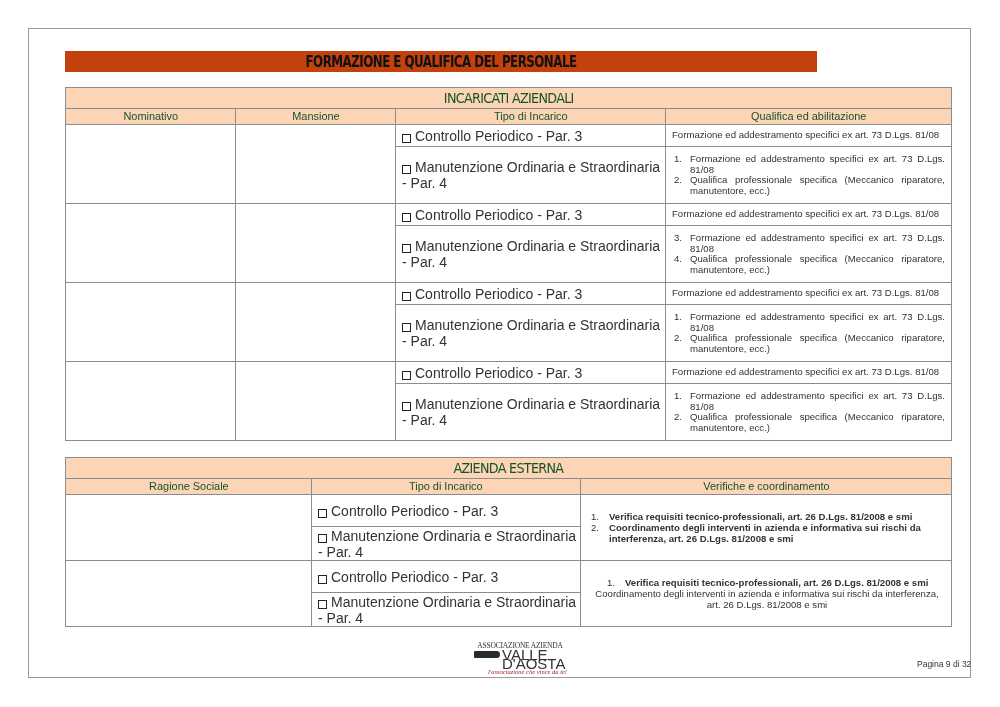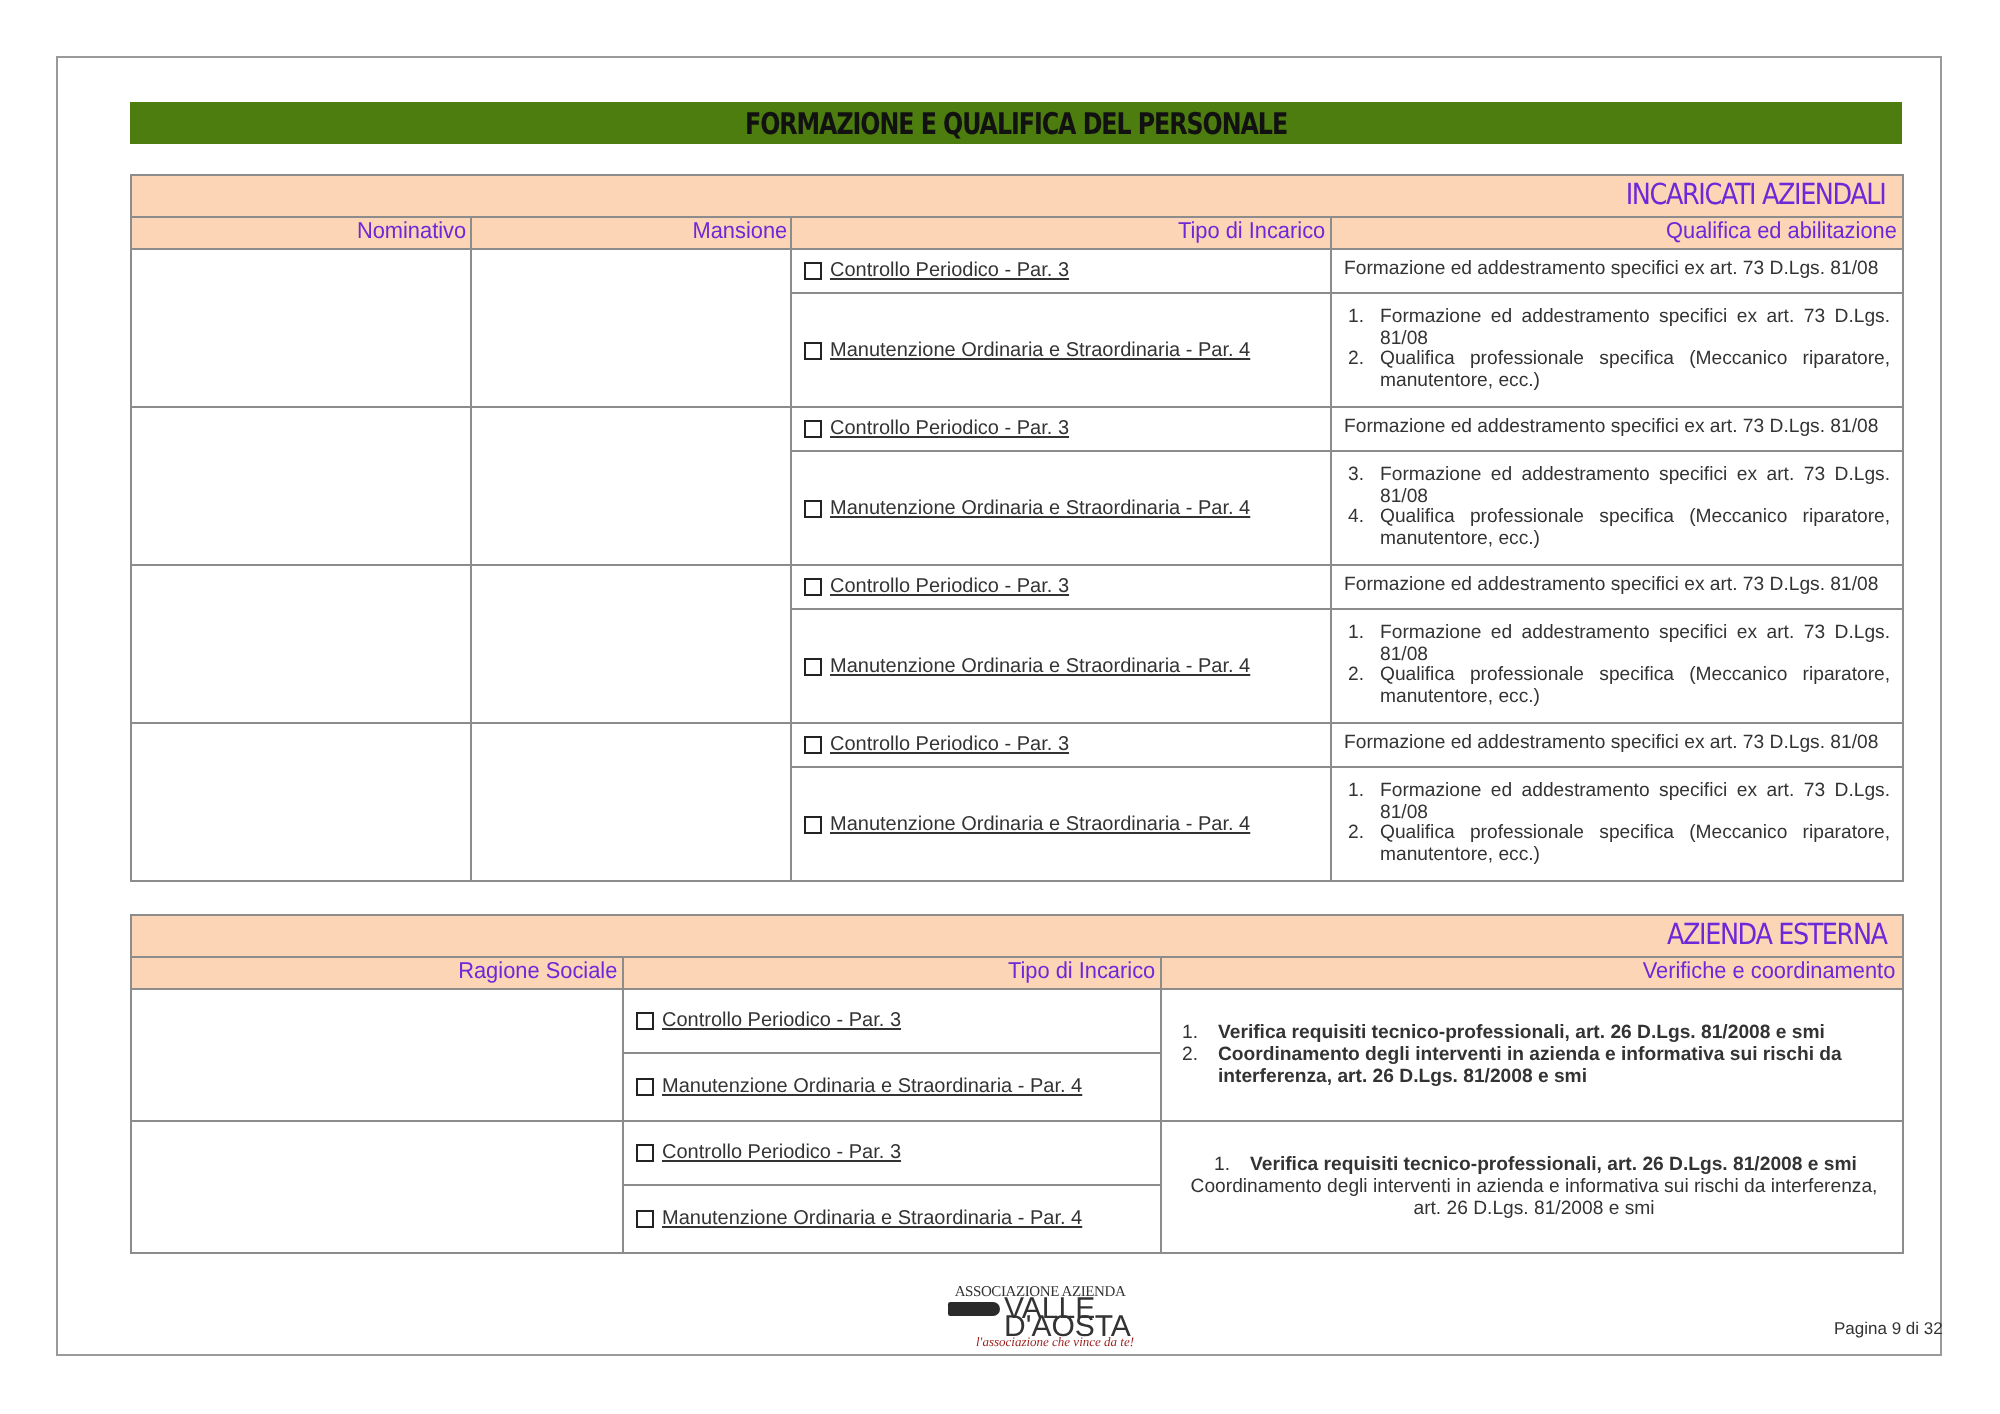--- a/index.html
+++ b/index.html
@@ -1,34 +1,34 @@
 <!DOCTYPE html>
 <html><head>
 <meta charset="utf-8">
 <style>
   html, body { margin: 0; padding: 0; background: #ffffff; }
   body { width: 1000px; height: 707px; position: relative; overflow: hidden;
          font-family: "Liberation Sans", "DejaVu Sans", sans-serif; color: #222; }
   .page { position: absolute; left: 28px; top: 28px; width: 943px; height: 650px;
           border: 1px solid #9a9a9a; box-sizing: border-box; background: #fff; }
-  .title-bar { position: absolute; left: 65px; top: 51px; width: 886px; height: 21px;
-               background: #4d7c0f; display: flex; align-items: center; justify-content: center; }
+  .title-bar { position: absolute; left: 65px; top: 51px; width: 752px; height: 21px;
+               background: #c2410c; display: flex; align-items: center; justify-content: center; }
   .title-bar span { font-family: "DejaVu Sans Condensed", "DejaVu Sans", sans-serif; font-weight: bold;
                     font-size: 15px; letter-spacing: -0.6px; transform: scaleX(0.88); color: #111; }
 
   table.grid { position: absolute; border-collapse: collapse; table-layout: fixed; }
   table.grid td, table.grid th { border: 1px solid #8c8c8c; padding: 0; font-weight: normal; }
-  .band td { background: #fbd5b5; text-align: right; color: #6d28d9; }
+  .band td { background: #fbd5b5; text-align: center; color: #14532d; }
   .band-title { font-family: "DejaVu Sans", sans-serif; font-weight: bold; font-size: 14.5px;
                 letter-spacing: -0.8px; height: 20px; }
   .band-title span { display: inline-block; transform: scaleX(0.88); }
   .col-head { font-size: 11.5px; height: 15px; line-height: 15px; }
   .col-head span { display: inline-block; transform: scaleX(0.95); }
 
-  .tipo { font-size: 10px; color: #333; padding-left: 6px !important; text-decoration: underline; }
+  .tipo { font-size: 14px; color: #333; padding-left: 6px !important; }
   .tipo .cb { display: inline-block; width: 9px; height: 9px; border: 1px solid #222;
               vertical-align: -2px; margin-right: 4px; box-sizing: border-box; background: #fff; }
   .qual { font-size: 9.6px; color: #333; line-height: 10.5px; padding: 1px 6px 1px 6px !important;
           text-align: justify; }
   .qual ol { margin: 0; padding: 0; list-style: none; }
   .qual li { display: flex; }
   .qual li .n { width: 16px; flex: 0 0 16px; padding-left: 2px; }
   .qual li .t { flex: 1; text-align: justify; }
   .verif { font-size: 9.6px; color: #333; line-height: 11px; padding: 2px 8px 2px 10px !important; vertical-align: middle; }
   .verif li { display: flex; }

